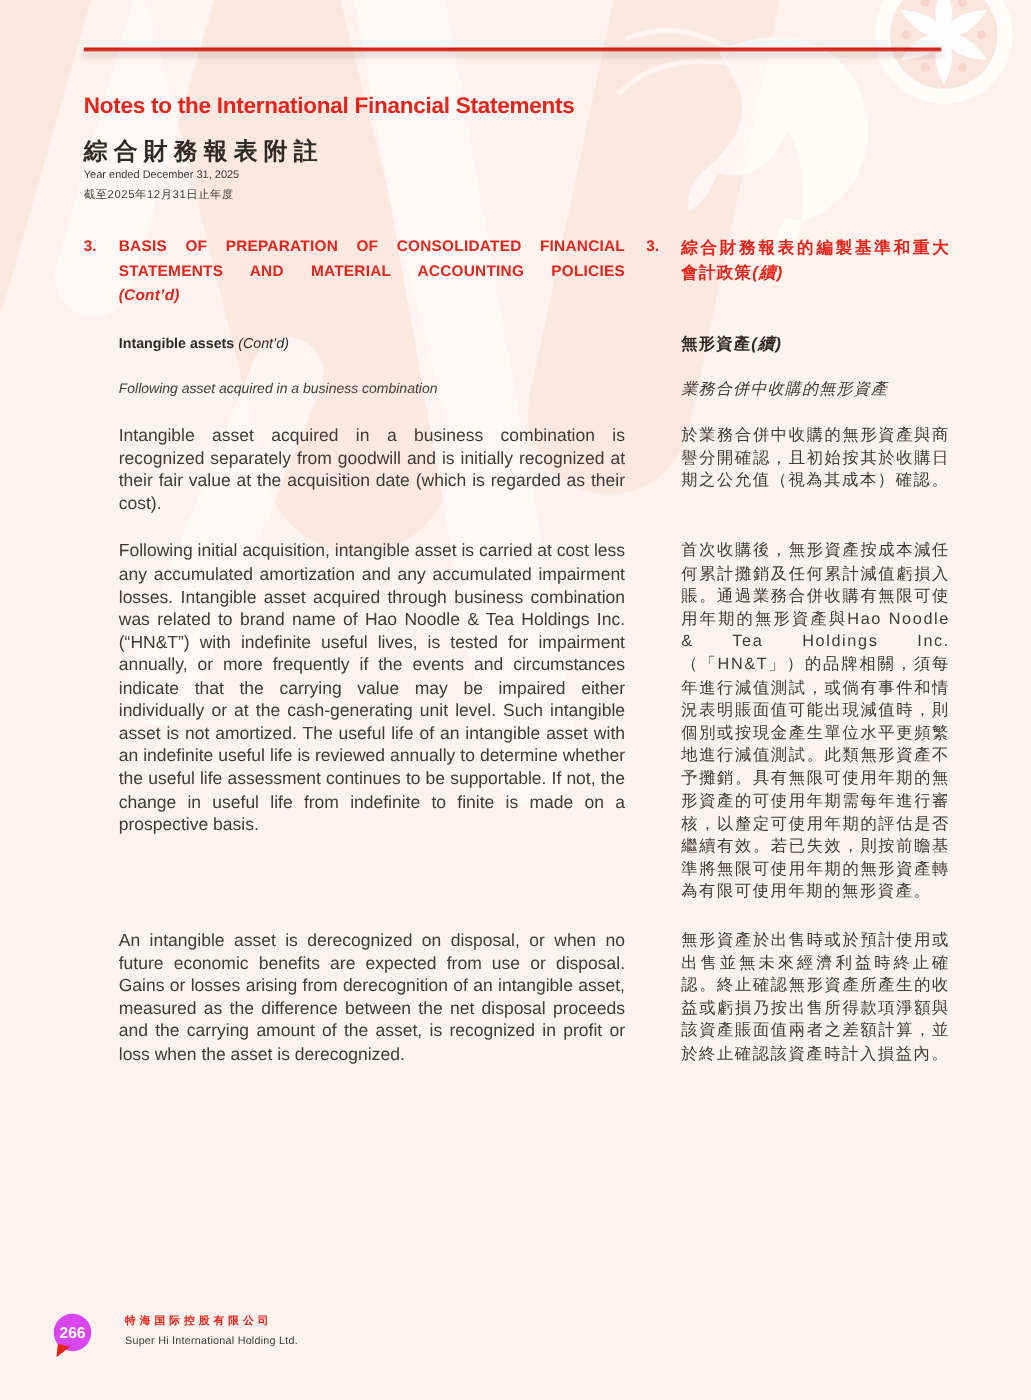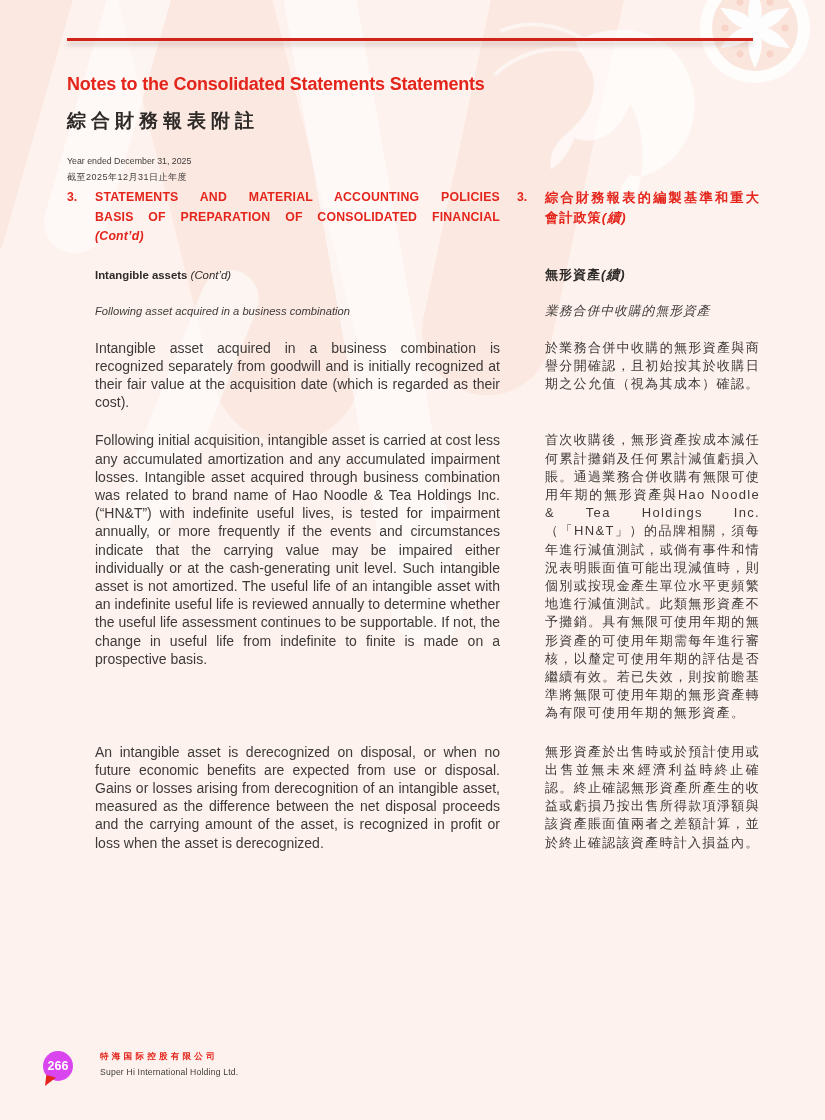--- a/index.html
+++ b/index.html
@@ -13,21 +13,21 @@
   
   .rule {
     position:absolute; left:67px; top:38px; width:686px; height:3px;
     background:#d0241a; box-shadow:0 4px 5px rgba(150,115,108,0.38);
   }
 
   
   .header { position:absolute; left:67px; top:74px; width:690px; }
   .title-en { font-size:18px; font-weight:bold; color:#e4251c; letter-spacing:-0.2px; }
   .title-zh { font-size:19px; font-weight:bold; color:#2e2a28; letter-spacing:5px; margin-top:13px; }
-  .period-en { font-size:8.8px; color:#3e3a39; margin-top:22px; }
+  .period-en { font-size:8.8px; color:#3e3a39; margin-top:0; }
   .period-zh { font-size:9px;  color:#3e3a39; margin-top:5px; letter-spacing:0.5px; }
 
   
   .content { position:absolute; left:67px; top:188px; width:693px; }
   .row { display:flex; margin-bottom:20px; }
   .cell-en { width:433px; flex:none; display:flex; }
   .cell-zh { width:243px; flex:none; margin-left:17px; display:flex; }
   .num  { width:28px; flex:none; font-weight:bold; font-size:12.3px; line-height:19.5px; color:#e4251c; }
   .gut  { width:28px; flex:none; }
   .body-en { width:405px; flex:none; }
@@ -109,34 +109,34 @@
       <g stroke="#ffffff" stroke-width="4" fill="none" opacity="0.55">
         <path d="M-12,-66 C-40,-90 -70,-98 -100,-92"></path>
         <path d="M-4,-72 C-20,-104 -44,-122 -72,-126"></path>
       </g>
     </g>
   </svg>
 
   <div class="rule"></div>
 
   <div class="header">
-    <div class="title-en">Notes to the Consolidated Statements Statements</div>
+    <div class="title-en">Notes to the International Financial Statements</div>
     <div class="title-zh">綜合財務報表附註</div>
     <div class="period-en">Year ended December 31, 2025</div>
     <div class="period-zh">截至2025年12月31日止年度</div>
   </div>
 
   <div class="content">
 
     <div class="row">
       <div class="cell-en">
         <span class="num">3.</span>
         <div class="body-en">
+          <span class="hline j">BASIS OF PREPARATION OF CONSOLIDATED FINANCIAL</span>
           <span class="hline j">STATEMENTS AND MATERIAL ACCOUNTING POLICIES</span>
-          <span class="hline j">BASIS OF PREPARATION OF CONSOLIDATED FINANCIAL</span>
           <span class="hline contd">(Cont’d)</span>
         </div>
       </div>
       <div class="cell-zh">
         <span class="num">3.</span>
         <div class="body-zh">
           <span class="hline-zh j">綜合財務報表的編製基準和重大</span>
           <span class="hline-zh"><span>會計政策</span><span class="contd">(續)</span></span>
         </div>
       </div>

